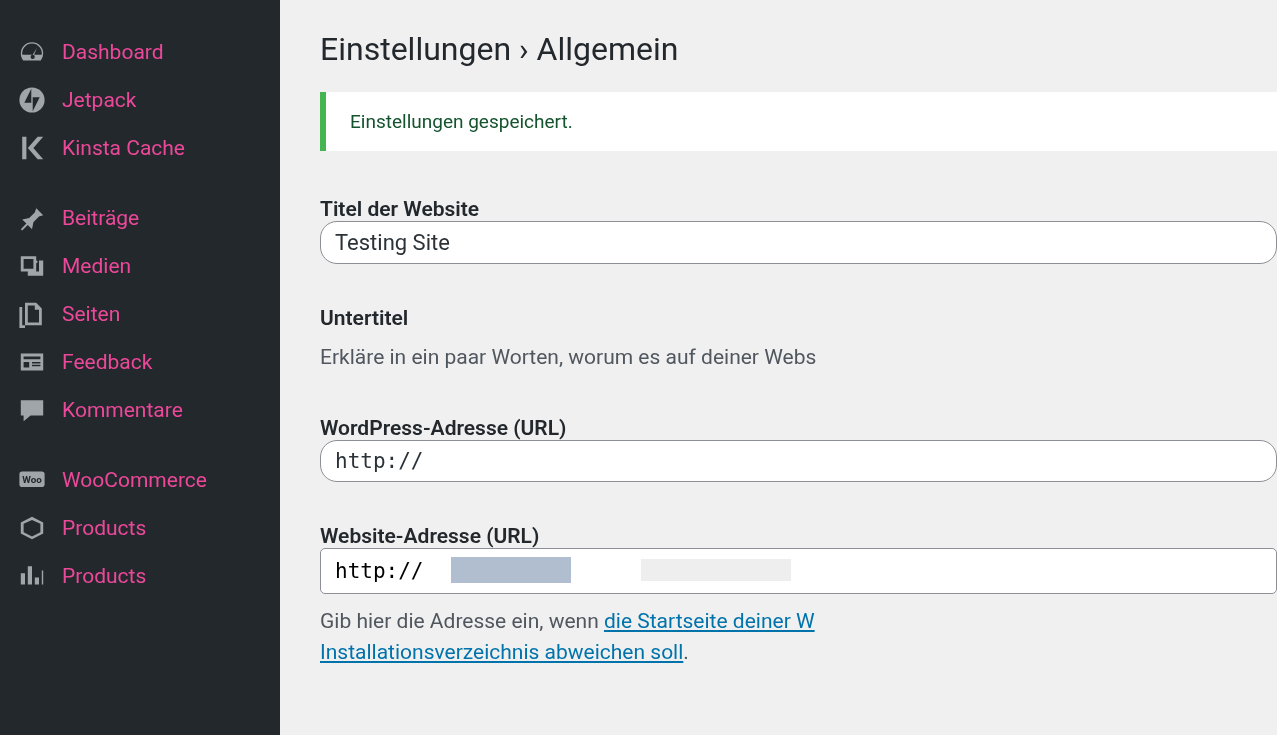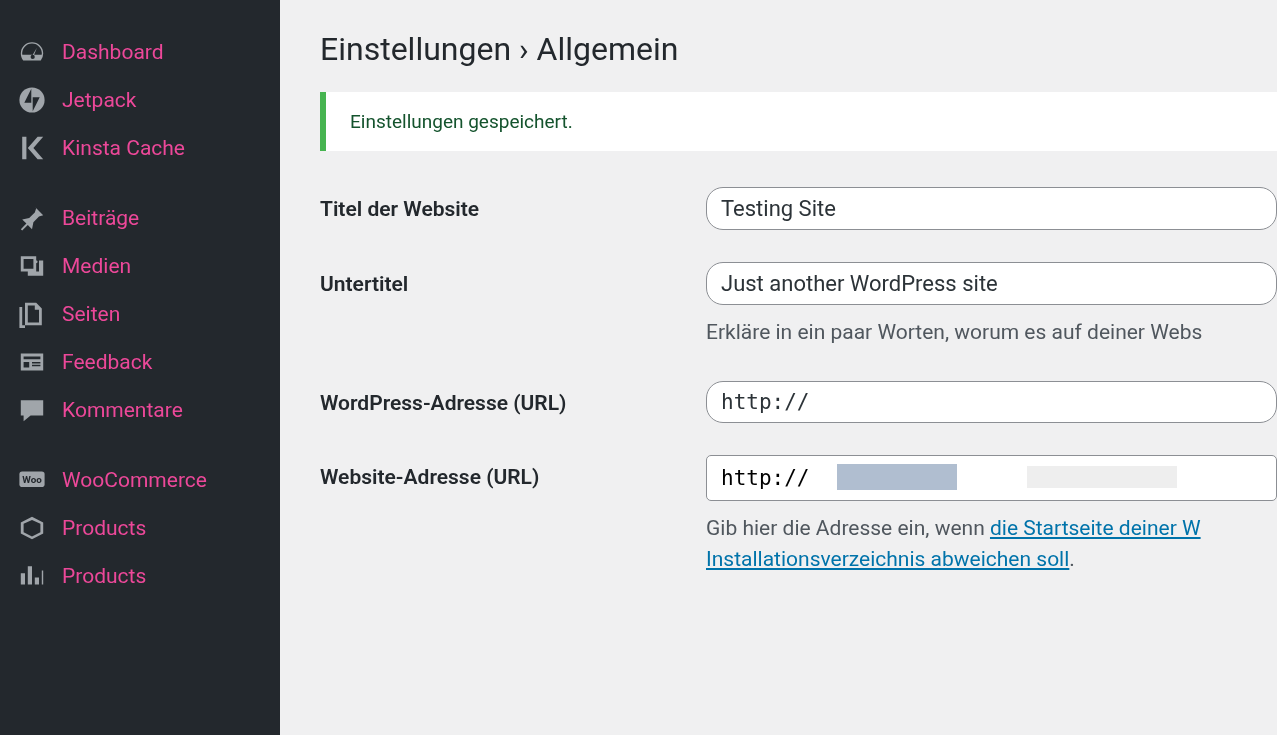--- a/index.html
+++ b/index.html
@@ -57,20 +57,21 @@
       background: #fff;
       border-left: 6px solid #46b450;
       padding: 18px 24px;
       margin-bottom: 36px;
       font-size: 19px;
       color: #14532d;
     }
     .form-row {
       display: flex;
       margin-bottom: 32px;
+      flex-direction: column;
     }
     .form-label {
       width: 386px;
       font-size: 21px;
       font-weight: 600;
       color: #23282d;
       padding-top: 10px;
       flex-shrink: 0;
     }
     .form-field {
@@ -253,21 +254,20 @@
   <div class="form-row">
     <div class="form-label">Titel der Website</div>
     <div class="form-field">
       <input type="text" class="form-input" value="Testing Site" style="">
     </div>
   </div>
 
   <div class="form-row">
     <div class="form-label">Untertitel</div>
     <div class="form-field">
-      <input type="text" class="form-input" value="Just another WordPress site" style="">
       <div class="form-description">Erkläre in ein paar Worten, worum es auf deiner Webs</div>
     </div>
   </div>
 
   <div class="form-row">
     <div class="form-label">WordPress-Adresse (URL)</div>
     <div class="form-field">
       <input type="text" class="form-input code" value="http://" style="">
     </div>
   </div>

